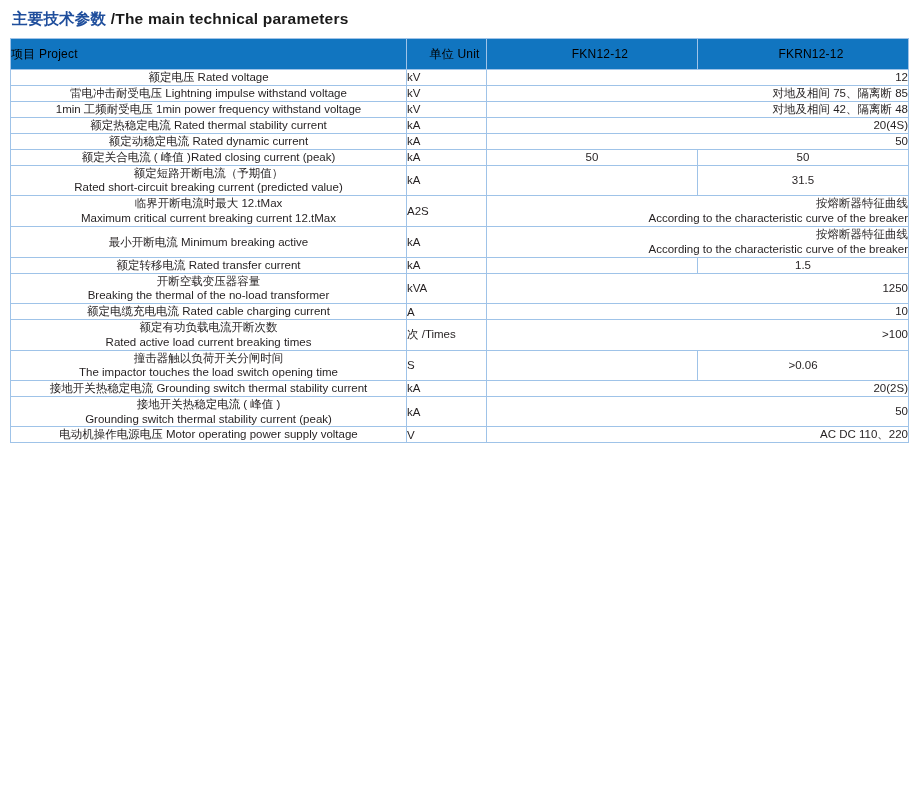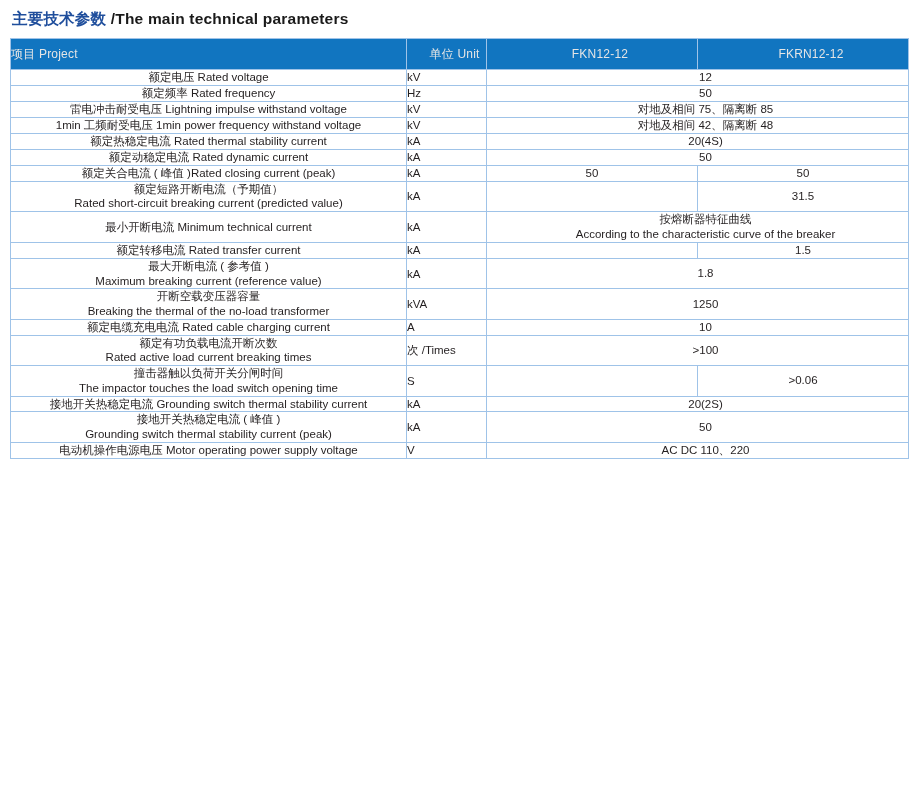--- a/index.html
+++ b/index.html
@@ -47,21 +47,21 @@
   table.params th,
   table.params td {
     border: 1px solid #9fc3e8;
     padding: 0;
     vertical-align: middle;
   }
   thead tr {
     background: #1175c0;
   }
   thead th {
-    color: #e5e5e5;
+    color: #000000;
     font-weight: normal;
     font-size: 12px;
     height: 30px;
     border: 1px solid #4d9ad4;
     padding: 0 0 0 10px;
     text-align: left;
     letter-spacing: 0.2px;
   }
   thead th.center {
     text-align: center;
@@ -72,21 +72,21 @@
     line-height: 1.28;
     text-align: center;
   }
   td.unit {
   }
   td.val {
     text-align: center;
     line-height: 1.3;
   }
   td.val.span2 {
-    text-align: center;
+    text-align: right;
     padding-left: 16px;
   }
   .two-line { line-height: 1.3; }
   .sub {
     display: block;
   }
 </style>
 </head>
 <body>
 
@@ -112,25 +112,20 @@
       </tr>
     </thead>
     <tbody>
 
       <tr>
         <td class="project">额定电压 Rated voltage</td>
         <td class="unit">kV</td>
         <td class="val span2" colspan="2">12</td>
       </tr>
 
-      <tr>
-        <td class="project">额定频率 Rated frequency</td>
-        <td class="unit">Hz</td>
-        <td class="val span2" colspan="2">50</td>
-      </tr>
 
 
       <tr>
         <td class="project">雷电冲击耐受电压 Lightning impulse withstand voltage</td>
         <td class="unit">kV</td>
         <td class="val span2" colspan="2">对地及相间 75、隔离断 85</td>
       </tr>
 
       <tr>
         <td class="project">1min 工频耐受电压 1min power frequency withstand voltage</td>
@@ -160,45 +155,48 @@
       <tr>
         <td class="project two-line">
           <span class="sub">额定短路开断电流（予期值）</span>
           <span class="sub">Rated short-circuit breaking current (predicted value)</span>
         </td>
         <td class="unit">kA</td>
         <td class="val"></td>
         <td class="val">31.5</td>
       </tr>
 
-
-      <tr>
-        <td class="project">最小开断电流 Minimum technical current</td>
-        <td class="unit">kA</td>
+      <tr>
+        <td class="project two-line">
+          <span class="sub">临界开断电流时最大 12.tMax</span>
+          <span class="sub">Maximum critical current breaking current 12.tMax</span>
+        </td>
+        <td class="unit">A2S</td>
         <td class="val span2" colspan="2">
           <span class="sub">按熔断器特征曲线</span>
           <span class="sub">According to the characteristic curve of the breaker</span>
         </td>
       </tr>
 
       <tr>
+        <td class="project">最小开断电流 Minimum breaking active</td>
+        <td class="unit">kA</td>
+        <td class="val span2" colspan="2">
+          <span class="sub">按熔断器特征曲线</span>
+          <span class="sub">According to the characteristic curve of the breaker</span>
+        </td>
+      </tr>
+
+      <tr>
         <td class="project">额定转移电流 Rated transfer current</td>
         <td class="unit">kA</td>
         <td class="val"></td>
         <td class="val">1.5</td>
       </tr>
 
-      <tr>
-        <td class="project two-line">
-          <span class="sub">最大开断电流 ( 参考值 )</span>
-          <span class="sub">Maximum breaking current (reference value)</span>
-        </td>
-        <td class="unit">kA</td>
-        <td class="val span2" colspan="2">1.8</td>
-      </tr>
 
       <tr>
         <td class="project two-line">
           <span class="sub">开断空载变压器容量</span>
           <span class="sub">Breaking the thermal of the no-load transformer</span>
         </td>
         <td class="unit">kVA</td>
         <td class="val span2" colspan="2">1250</td>
       </tr>
 

